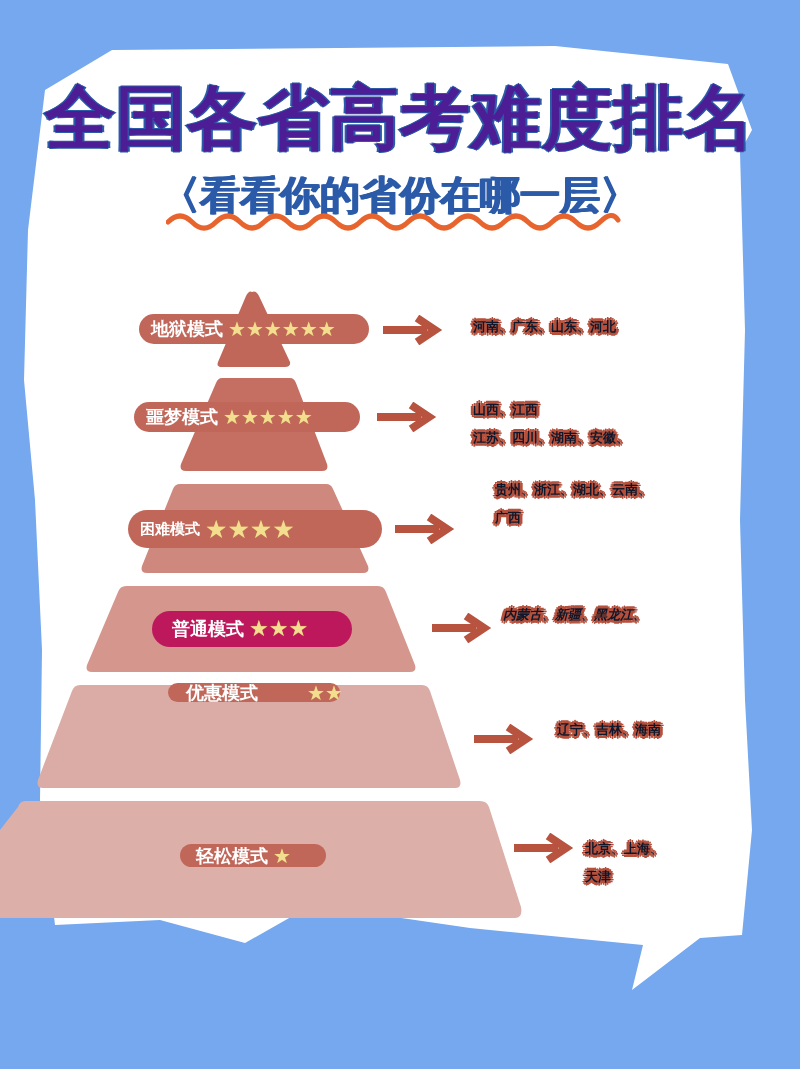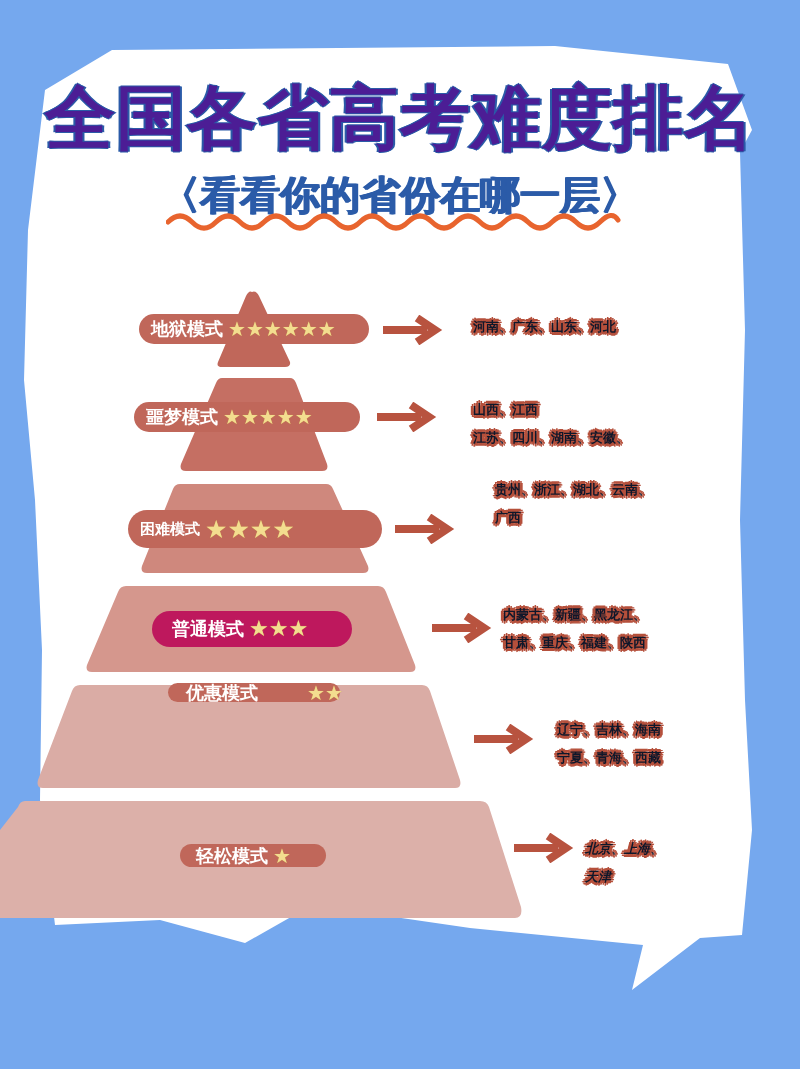--- a/index.html
+++ b/index.html
@@ -110,46 +110,44 @@
 <div class="tier-label" style="left:152px; top:611px; width:200px; height:36px; border-radius:18px; background:#be185d; padding-left:20px;">
   <span class="txt">普通模式</span>
   <span class="stars">
       <span class="star" style="font-size:22px;">★★★</span>
     </span>
 </div>
 <svg class="arrow" style="left:432px; top:613px; width:60px;" viewBox="0 0 60 30">
   <rect x="0" y="11" width="44" height="8" fill="#b8533f"></rect>
     <polyline points="34,3 52,15 34,27" fill="none" stroke="#b8533f" stroke-width="8"></polyline>
 </svg>
-<div class="prov" style="left:503px; top:601px;">
+<div class="prov" style="left:503px; top:601px;font-style:italic;">
   <div>内蒙古、新疆、黑龙江、</div>
-  <div>甘肃、重庆、福建、陕西</div>
 </div>
 
 <div class="tier-label" style="left:168px; top:683px; width:172px; height:19px; border-radius:18px; padding-left:18px;gap:44px;">
   <span class="txt">优惠模式</span>
   <span class="stars">
       <span class="star">★★</span>
     </span>
 </div>
 <svg class="arrow" style="left:474px; top:724px; width:60px;" viewBox="0 0 60 30">
   <rect x="0" y="11" width="44" height="8" fill="#b8533f"></rect>
     <polyline points="34,3 52,15 34,27" fill="none" stroke="#b8533f" stroke-width="8"></polyline>
 </svg>
 <div class="prov" style="left:557px; top:716px;">
   <div>辽宁、吉林、海南</div>
-  <div>宁夏、青海、西藏</div>
 </div>
 
 <div class="tier-label" style="left:180px; top:844px; width:146px; height:23px; border-radius:18px; padding-left:16px;">
   <span class="txt">轻松模式</span>
   <span class="stars">
       <span class="star">★</span>
     </span>
 </div>
 <svg class="arrow" style="left:514px; top:833px; width:60px;" viewBox="0 0 60 30">
   <rect x="0" y="11" width="44" height="8" fill="#b8533f"></rect>
     <polyline points="34,3 52,15 34,27" fill="none" stroke="#b8533f" stroke-width="8"></polyline>
 </svg>
-<div class="prov" style="left:585px; top:835px;font-style:italic;">
+<div class="prov" style="left:585px; top:835px;">
   <div>北京、上海、</div>
   <div>天津</div>
 </div>
 
 </body></html>

